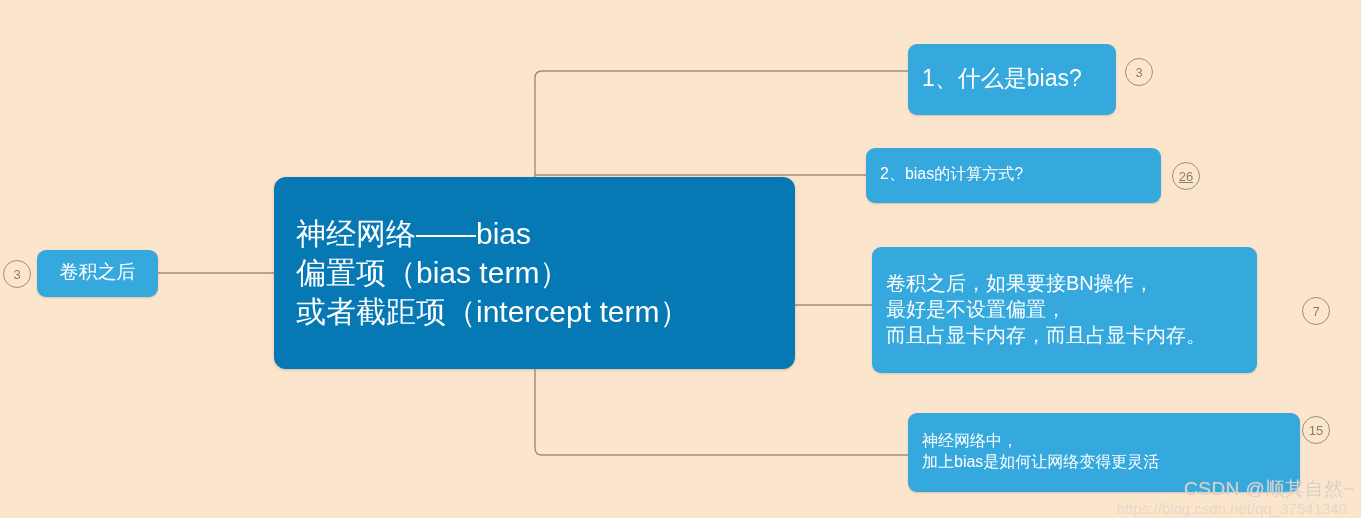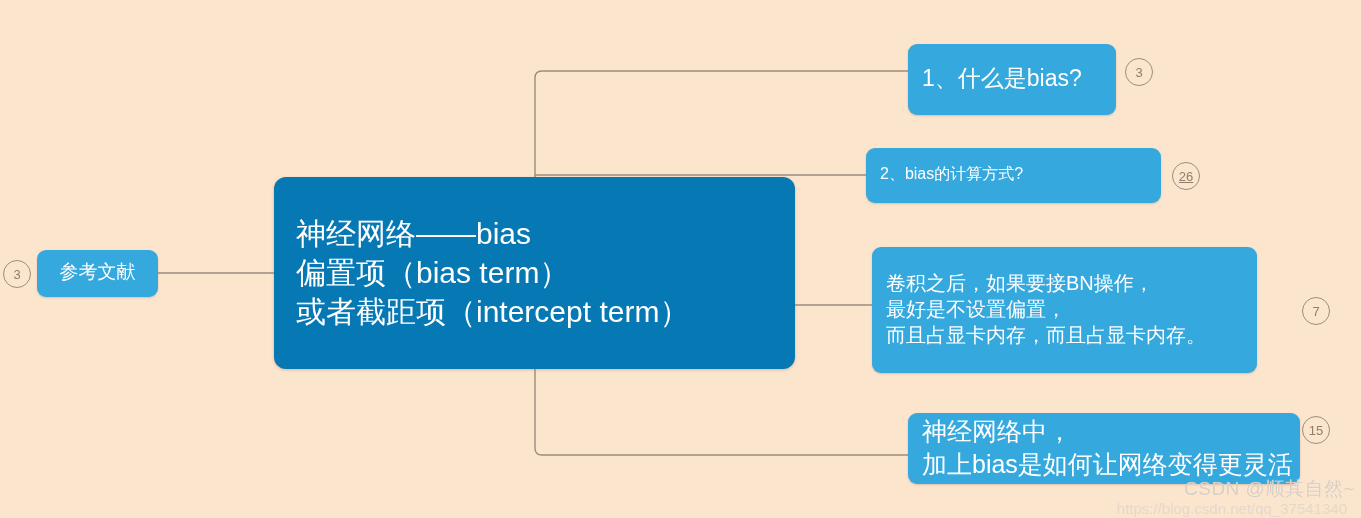--- a/index.html
+++ b/index.html
@@ -108,42 +108,42 @@
     <path d="M535,355 L535,448 Q535,455 542,455 L908,455" fill="none" stroke="#9b8d7e" stroke-width="1.4"></path>
   </svg>
 
   <div class="node node-root" style="left:274px; top:177px; width:521px; height:192px; font-size:30px;">
     <span class="node-line">神经网络——bias</span>
     <span class="node-line">偏置项（bias term）</span>
     <span class="node-line">或者截距项（intercept term）</span>
   </div>
 
   <div class="node node-child" style="left:37px; top:250px; width:121px; height:47px; font-size:19px; align-items:center;">
-    <span class="node-line">参考文献</span>
+    <span class="node-line">卷积之后</span>
   </div>
   <div class="badge" style="left:3px; top:260px;">3</div>
 
   <div class="node node-child" style="left:908px; top:44px; width:208px; height:71px; font-size:23px;">
     <span class="node-line">1、什么是bias?</span>
   </div>
   <div class="badge" style="left:1125px; top:58px;">3</div>
 
   <div class="node node-child" style="left:866px; top:148px; width:295px; height:55px; font-size:16px;">
     <span class="node-line">2、bias的计算方式?</span>
   </div>
   <div class="badge" style="left:1172px; top:162px;text-decoration:underline;">26</div>
 
   <div class="node node-child" style="left:872px; top:247px; width:385px; height:126px; font-size:20px;">
     <span class="node-line">卷积之后，如果要接BN操作，</span>
     <span class="node-line">最好是不设置偏置，</span>
     <span class="node-line">而且占显卡内存，而且占显卡内存。</span>
   </div>
   <div class="badge" style="left:1302px; top:297px;">7</div>
 
-  <div class="node node-child" style="left:908px; top:413px; width:392px; height:71px; font-size:25px;">
+  <div class="node node-child" style="left:908px; top:413px; width:392px; height:79px; font-size:16px;">
     <span class="node-line">神经网络中，</span>
     <span class="node-line">加上bias是如何让网络变得更灵活</span>
   </div>
   <div class="badge" style="left:1302px; top:416px;">15</div>
 
   <div id="watermark">CSDN @顺其自然~</div>
   <div id="watermark-url">https://blog.csdn.net/qq_37541340</div>
 
 </div>
 

